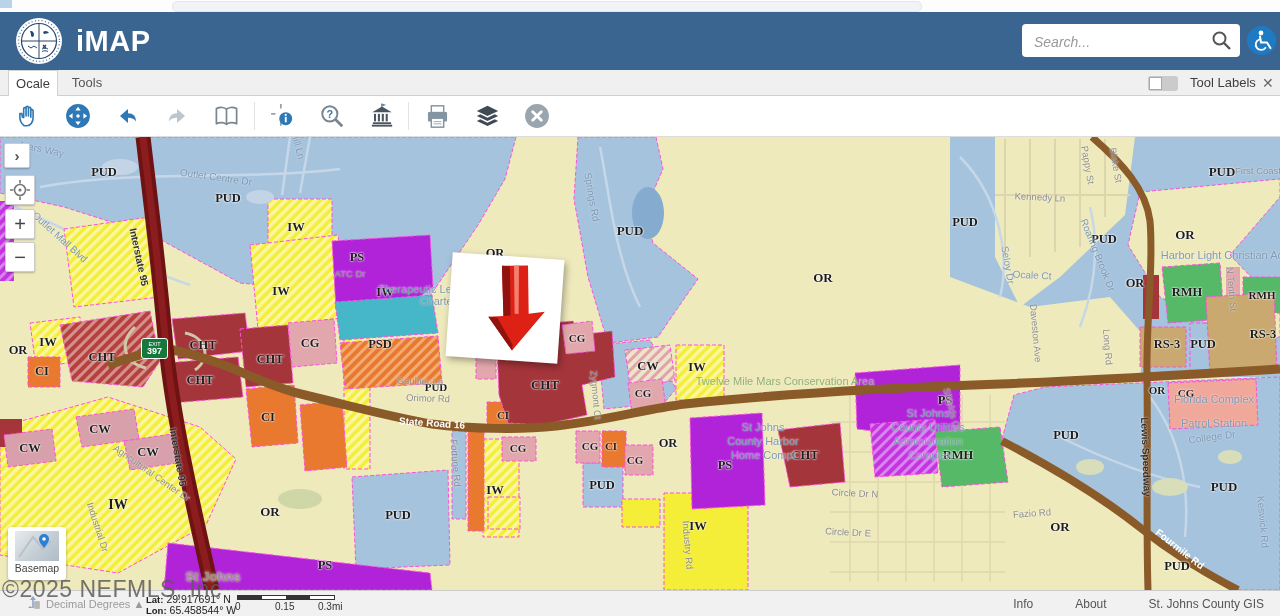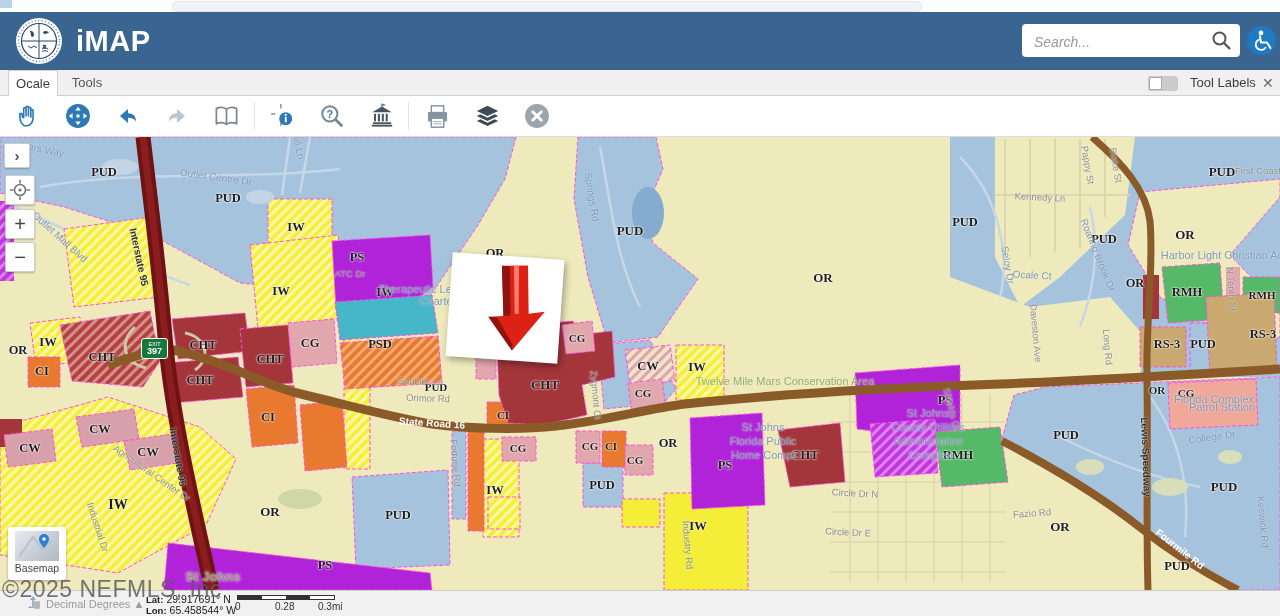--- a/index.html
+++ b/index.html
@@ -446,30 +446,30 @@
       <div class="ml ml-s" style="left: 1088px; top: 28px; transform: translate(-50%, -50%) rotate(80deg);">Pappy St</div>
       <div class="ml ml-s" style="left: 1116px; top: 28px; transform: translate(-50%, -50%) rotate(80deg);">Blake St</div>
       <div class="ml ml-s" style="left: 1108px; top: 210px; transform: translate(-50%, -50%) rotate(85deg);">Long Rd</div>
       <div class="ml ml-s" style="left: 1036px; top: 196px; transform: translate(-50%, -50%) rotate(85deg);">Daveston Ave</div>
       <div class="ml ml-s" style="left: 1232px; top: 152px; transform: translate(-50%, -50%) rotate(85deg);">N Tenth St</div>
       <div class="ml ml-s" style="left: 952px; top: 272px; transform: translate(-50%, -50%) rotate(75deg);">Shields Ct</div>
       <div class="ml ml-p" style="left: 420px; top: 152px; transform: translate(-50%, -50%);">Therapeutic Lear</div>
       <div class="ml ml-p" style="left: 438px; top: 164px; transform: translate(-50%, -50%);">Charter</div>
       <div class="ml ml-g" style="left: 785px; top: 244px; transform: translate(-50%, -50%);">Twelve Mile Mars Conservation Area</div>
       <div class="ml ml-p" style="left: 763px; top: 290px; transform: translate(-50%, -50%);">St Johns</div>
-      <div class="ml ml-p" style="left: 763px; top: 304px; transform: translate(-50%, -50%);">Florida Public</div>
+      <div class="ml ml-p" style="left: 763px; top: 304px; transform: translate(-50%, -50%);">County Harbor</div>
       <div class="ml ml-p" style="left: 763px; top: 318px; transform: translate(-50%, -50%);">Home Compl</div>
       <div class="ml ml-p" style="left: 928px; top: 276px; transform: translate(-50%, -50%);">St Johns</div>
       <div class="ml ml-p" style="left: 928px; top: 290px; transform: translate(-50%, -50%);">County Utilities</div>
       <div class="ml ml-p" style="left: 928px; top: 304px; transform: translate(-50%, -50%);">Administration</div>
       <div class="ml ml-p" style="left: 930px; top: 318px; transform: translate(-50%, -50%);">Complex</div>
       <div class="ml ml-p" style="left: 1228px; top: 118px; transform: translate(-50%, -50%);">Harbor Light Christian Acad</div>
       <div class="ml ml-s" style="left: 1258px; top: 33px; transform: translate(-50%, -50%);">First Coast</div>
       <div class="ml ml-p" style="left: 1214px; top: 262px; transform: translate(-50%, -50%);">Florida Complex</div>
-      <div class="ml ml-p" style="left: 1214px; top: 270px; transform: translate(-50%, -50%); margin-left: 8px;">Patrol Station</div>
+      <div class="ml ml-p" style="left: 1214px; top: 286px; transform: translate(-50%, -50%);">Patrol Station</div>
       <div class="ml ml-c" style="left: 213px; top: 439px; transform: translate(-50%, -50%);">St Johns</div>
       <div class="ml ml-rd" style="left: 139px; top: 120px; transform: translate(-50%, -50%) rotate(78deg);">Interstate 95</div>
       <div class="ml ml-rd" style="left: 178px; top: 320px; transform: translate(-50%, -50%) rotate(80deg);">Interstate 95</div>
       <div class="ml ml-rw" style="left: 432px; top: 286px; transform: translate(-50%, -50%) rotate(4deg);">State Road 16</div>
       <div class="ml ml-rw" style="left: 1180px; top: 412px; transform: translate(-50%, -50%) rotate(38deg);">Fourmile Rd</div>
       <div class="ml ml-rd" style="left: 1146px; top: 320px; transform: translate(-50%, -50%) rotate(88deg);">Lewis Speedway</div>
     </div>
 
   <div id="exitSign">
     <div class="l1">EXIT</div>
@@ -526,16 +526,21 @@
     <span class="cl">Lon:</span><span>65.458544° W</span>
   </div>
   <div id="scalebar">
     <div class="sb-f"></div>
       <div class="sb-e"></div>
       <div class="sb-f"></div>
       <div class="sb-e"></div>
   </div>
   <div id="scaleLabels">
     <span style="left:2px">0</span>
-    <span style="left:42px">0.28</span>
+    <span style="left:42px">0.15</span>
     <span style="left:85px">0.3mi</span>
   </div>
+  <div id="footerLinks">
+    <span>Info</span>
+    <span>About</span>
+    <span>St. Johns County GIS</span>
+  </div>
 </div>
 
 </body></html>

